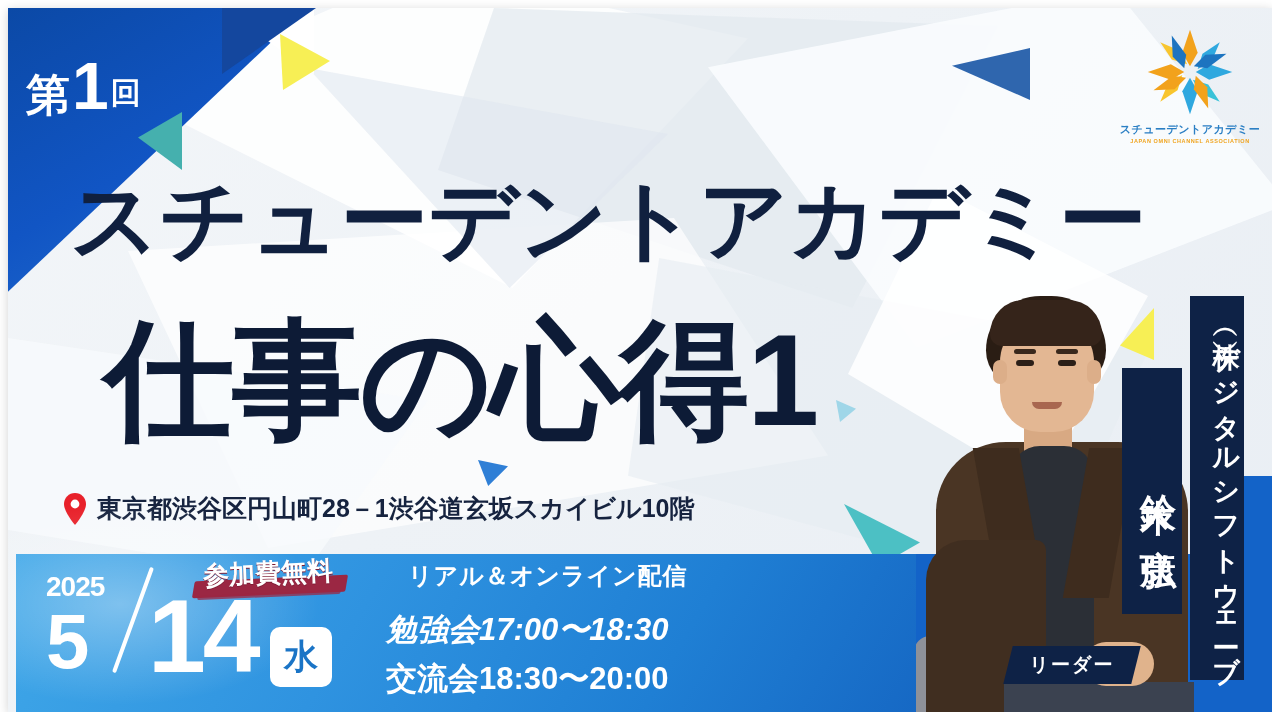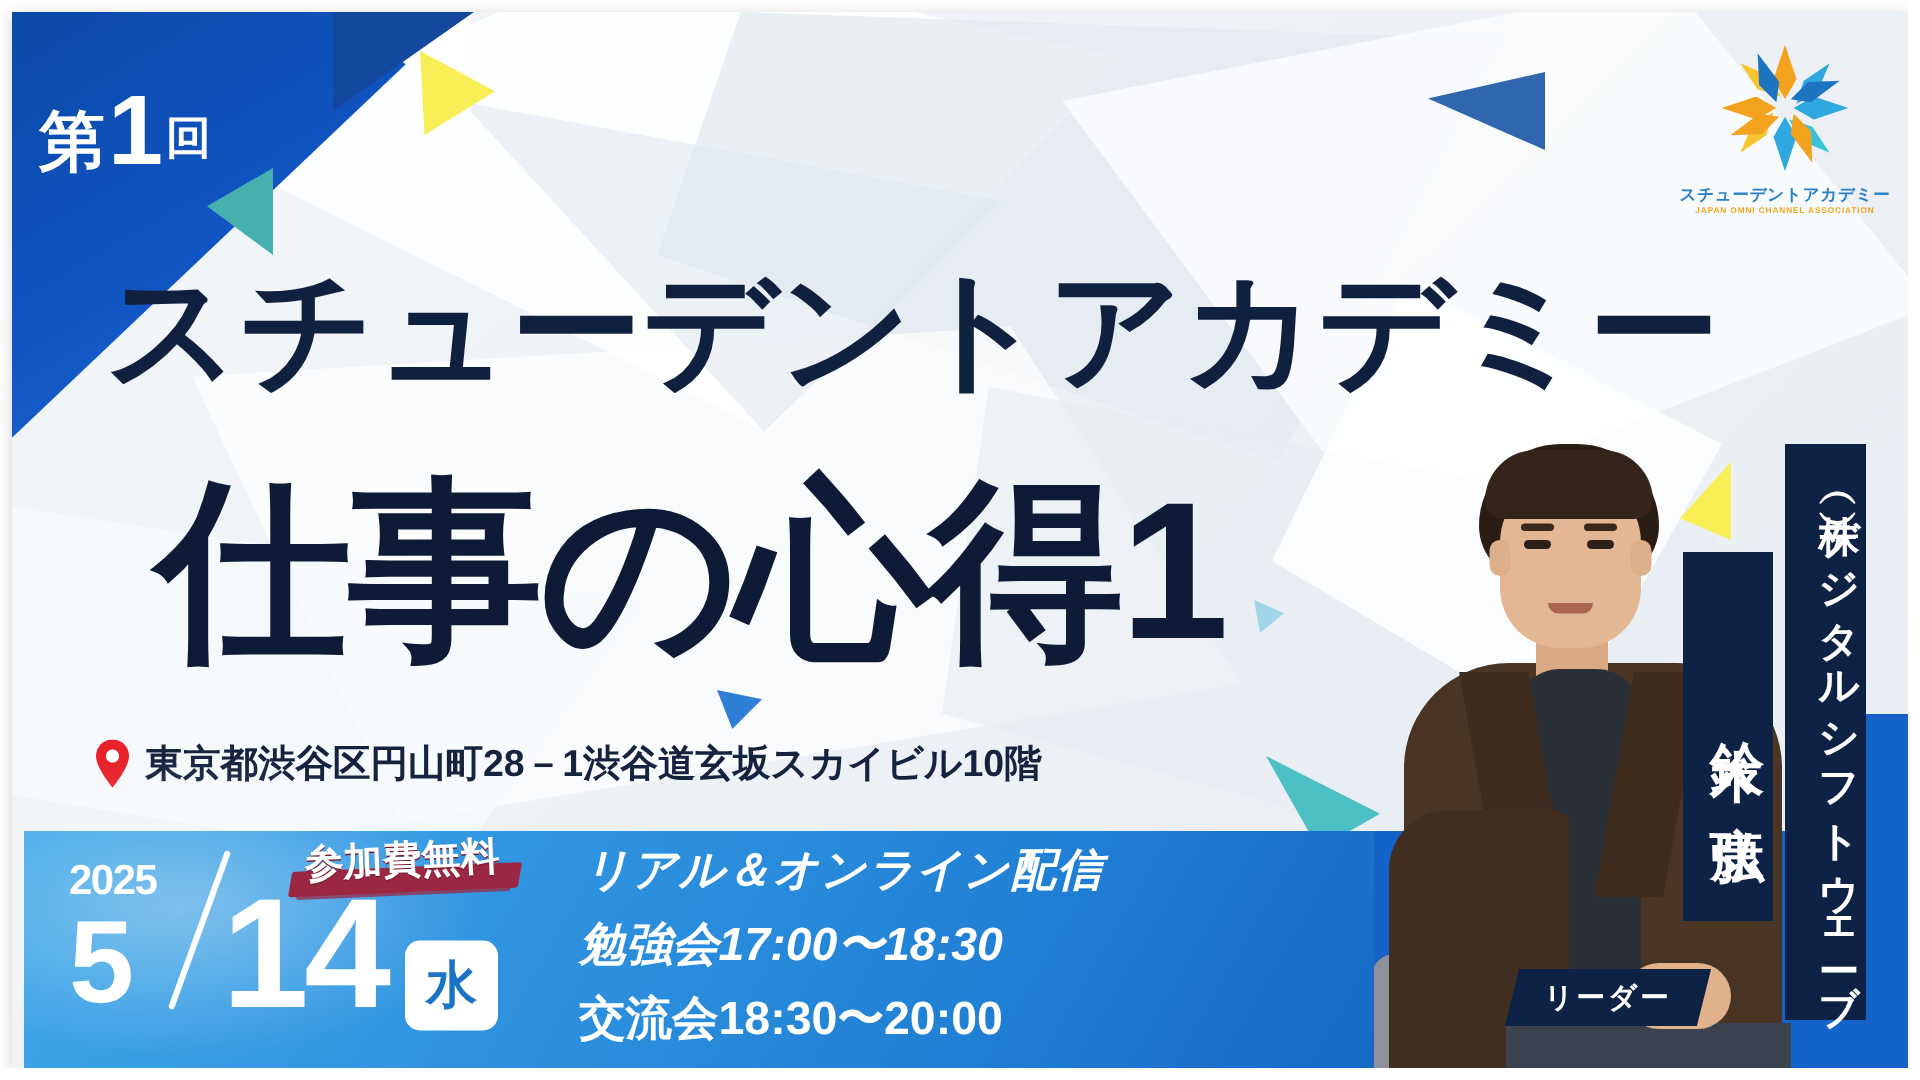--- a/index.html
+++ b/index.html
@@ -99,21 +99,21 @@
 
   .free-badge{position:absolute;left:180px;top:548px;width:160px;height:44px;}
   .free-ribbon{position:absolute;left:6px;top:22px;width:152px;height:17px;background:#9b2743;
        transform:skewX(-12deg) rotate(-2.5deg);border-radius:2px;}
   .free-ribbon2{position:absolute;left:10px;top:37px;width:142px;height:4px;background:#9b2743;
        opacity:.75;transform:skewX(-12deg) rotate(-2.5deg);border-radius:2px;}
   .free-text{position:absolute;left:0;top:0;width:160px;text-align:center;font-size:26px;font-weight:700;
        color:#fff;transform:rotate(-2.5deg);text-shadow:0 1px 0 #7d1d35;white-space:nowrap;}
 
   .ev{position:absolute;color:#fff;font-weight:700;white-space:nowrap;}
-  .ev1{left:381px;top:552px;font-size:30px;letter-spacing:1px;font-style:italic;}
+  .ev1{left:400px;top:552px;font-size:24px;letter-spacing:1px;}
   .ev2{left:378px;top:601px;font-size:31px;font-style:italic;}
   .ev3{left:378px;top:650px;font-size:31px;text-align:center;}
 
   
   .rightblock{position:absolute;left:908px;top:546px;width:364px;height:166px;background:#1363c8;}
   .rightblock-top{position:absolute;left:1188px;top:468px;width:84px;height:80px;background:#1363c8;}
 
   
   .photo{position:absolute;left:900px;top:282px;width:296px;height:430px;overflow:hidden;}
   .ph-hair{position:absolute;left:78px;top:6px;width:120px;height:92px;background:#2a1d14;border-radius:58px 58px 40px 40px;}

